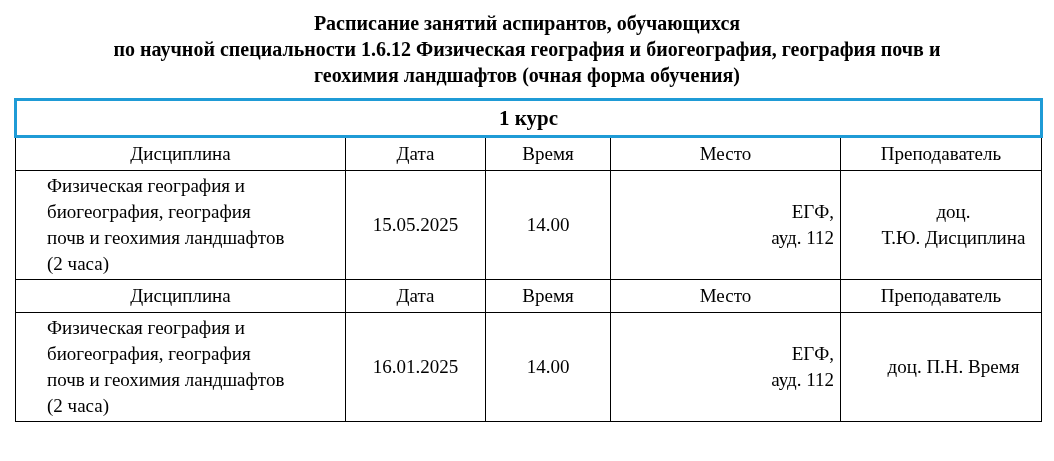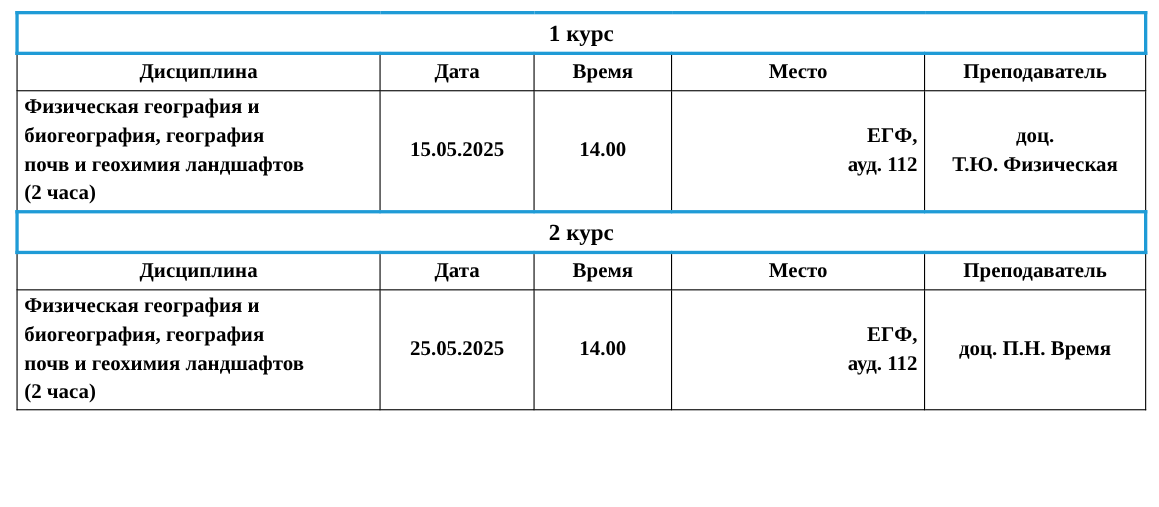--- a/index.html
+++ b/index.html
@@ -38,21 +38,20 @@
   table.schedule {
     width: 1026px;
     border-collapse: collapse;
     table-layout: fixed;
     font-size: 19px;
   }
   table.schedule td {
     border: 1px solid #000000;
     padding: 2px 6px;
     vertical-align: middle;
-    font-weight: bold;
   }
   tr.course-row td {
     border: 3px solid #1f9bd6;
     text-align: center;
     font-weight: bold;
     font-size: 21px;
     height: 30px;
     padding: 2px 6px;
   }
   tr.head-row td {
@@ -79,27 +78,32 @@
   td.c-place {
     width: 230px;
     text-align: right;
     line-height: 26px;
   }
   td.c-teacher {
     width: 201px;
     text-align: center;
     line-height: 26px;
   }
-  .nowrap-line { display: block; }
+  .nowrap-line { display: block; margin-left: 25px; }
 </style>
 </head>
 <body>
 
 <div class="page">
 
+  <div class="doc-title">
+    <span class="line">Расписание занятий аспирантов, обучающихся</span>
+    <span class="line">по научной специальности 1.6.12 Физическая география и биогеография, география почв и</span>
+    <span class="line">геохимия ландшафтов (очная форма обучения)</span>
+  </div>
 
   <div class="table-wrap">
     <table class="schedule">
       <colgroup>
         <col style="width:330px">
         <col style="width:140px">
         <col style="width:125px">
         <col style="width:230px">
         <col style="width:201px">
       </colgroup>
@@ -123,42 +127,39 @@
             <span class="nowrap-line">(2 часа)</span>
           </td>
           <td class="c-date">15.05.2025</td>
           <td class="c-time">14.00</td>
           <td class="c-place">
             <span class="nowrap-line">ЕГФ,</span>
             <span class="nowrap-line">ауд. 112</span>
           </td>
           <td class="c-teacher">
             <span class="nowrap-line">доц.</span>
-            <span class="nowrap-line">Т.Ю. Физическая</span>
+            <span class="nowrap-line">Т.Ю. Дисциплина</span>
           </td>
         </tr>
 
-        <tr class="course-row">
-          <td colspan="5">2 курс</td>
-        </tr>
         <tr class="head-row">
           <td class="c-disc">Дисциплина</td>
           <td class="c-date">Дата</td>
           <td class="c-time">Время</td>
           <td class="c-place">Место</td>
           <td class="c-teacher">Преподаватель</td>
         </tr>
         <tr class="data-row">
           <td class="c-disc">
             <span class="nowrap-line">Физическая география и</span>
             <span class="nowrap-line">биогеография, география</span>
             <span class="nowrap-line">почв и геохимия ландшафтов</span>
             <span class="nowrap-line">(2 часа)</span>
           </td>
-          <td class="c-date">25.05.2025</td>
+          <td class="c-date">16.01.2025</td>
           <td class="c-time">14.00</td>
           <td class="c-place">
             <span class="nowrap-line">ЕГФ,</span>
             <span class="nowrap-line">ауд. 112</span>
           </td>
           <td class="c-teacher">
             <span class="nowrap-line">доц. П.Н. Время</span>
           </td>
         </tr>
 

